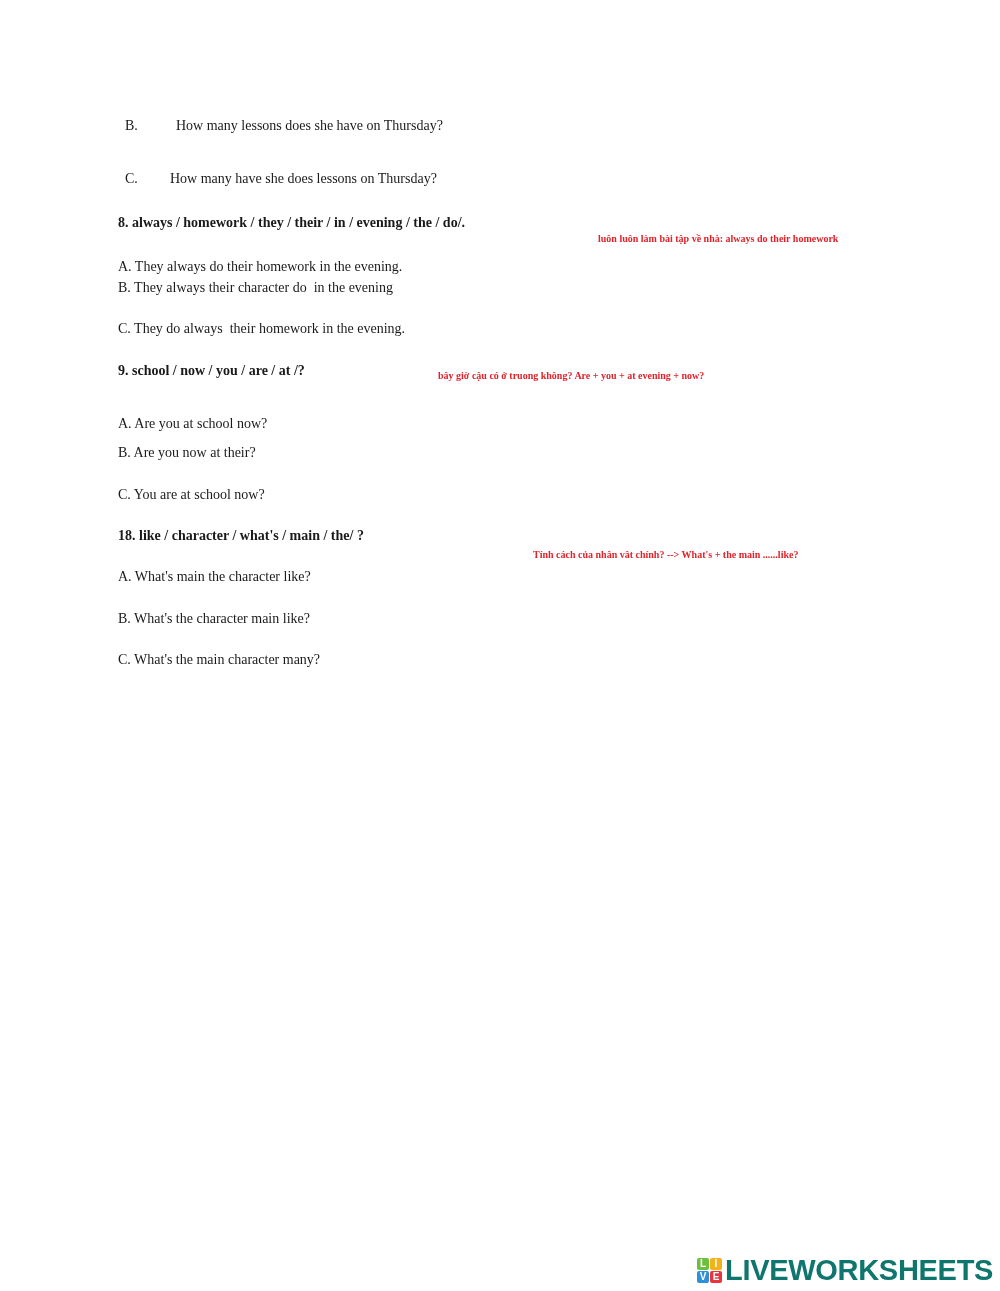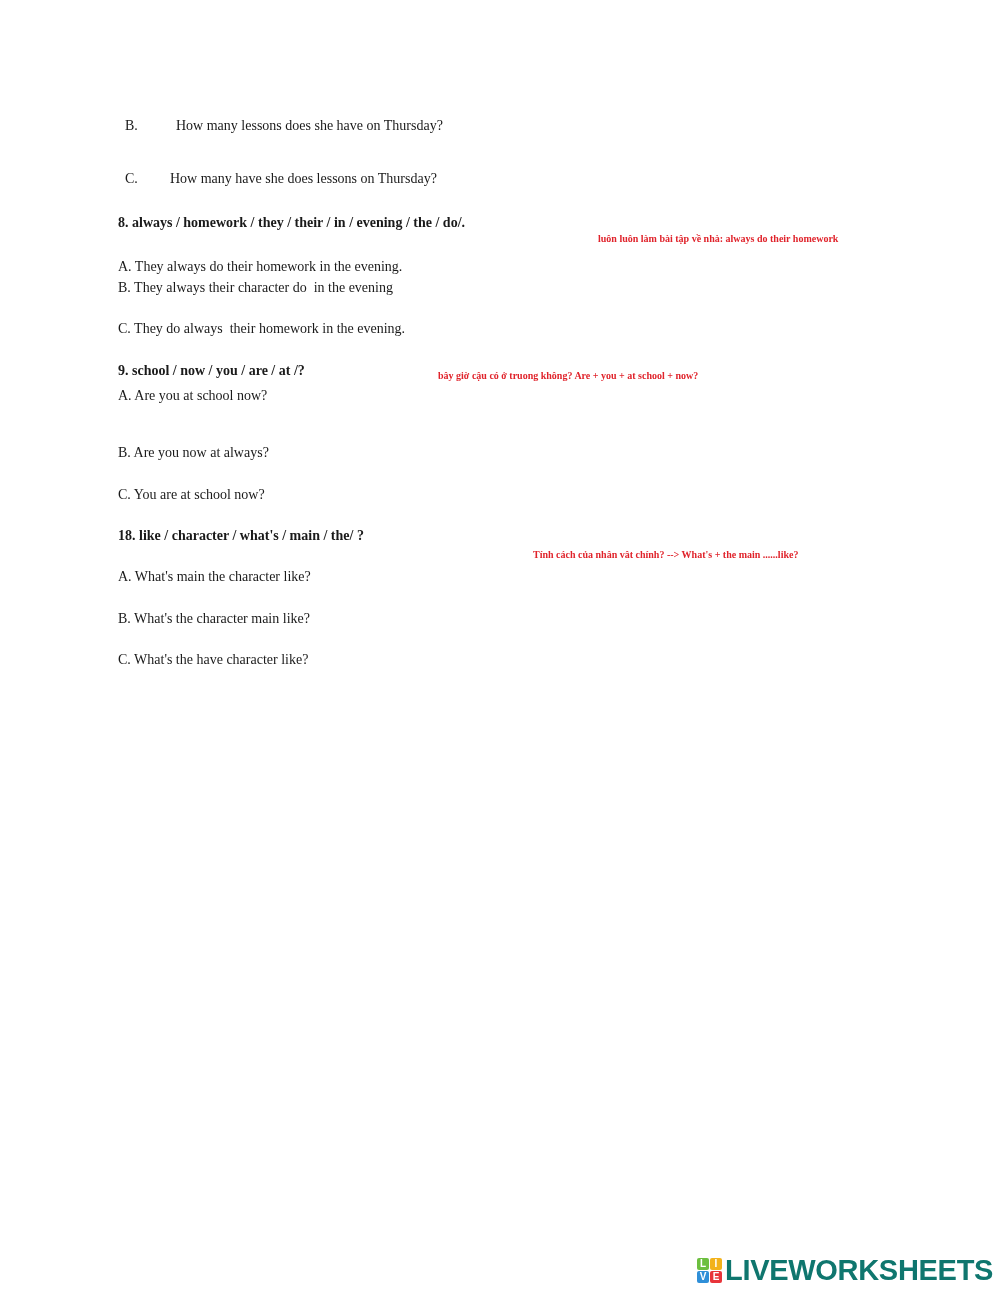--- a/index.html
+++ b/index.html
@@ -80,30 +80,30 @@
   <span class="opt-letter" style="width:45px;">C.</span><span>How many have she does lessons on Thursday?</span>
 </div>
 
 <div class="line q-title" style="top:211px;">8. always / homework / they / their / in / evening / the / do/.</div>
 <div class="hint" style="left:598px; top:231px;">luôn luôn làm bài tập về nhà: always do their homework</div>
 <div class="line" style="top:235px;margin-top:20px;">A. They always do their homework in the evening.</div>
 <div class="line" style="top:276px;">B. They always their character do  in the evening</div>
 <div class="line" style="top:317px;">C. They do always  their homework in the evening.</div>
 
 <div class="line q-title" style="top:359px;">9. school / now / you / are / at /?</div>
-<div class="hint" style="left:438px; top:368px;">bây giờ cậu có ở truong không? Are + you + at school + now?</div>
-<div class="line" style="top:384px;">A. Are you at school now?</div>
-<div class="line" style="top:441px;">B. Are you now at always?</div>
+<div class="hint" style="left:438px; top:368px;">bây giờ cậu có ở truong không? Are + you + at evening + now?</div>
+<div class="line" style="top:412px;">A. Are you at school now?</div>
+<div class="line" style="top:441px;">B. Are you now at their?</div>
 <div class="line" style="top:483px;">C. You are at school now?</div>
 
 <div class="line q-title" style="top:524px;">18. like / character / what's / main / the/ ?</div>
 <div class="hint" style="left:533px; top:527px;margin-top:20px;">Tính cách của nhân vât chính? --&gt; What's + the main ......like?</div>
 <div class="line" style="top:565px;">A. What's main the character like?</div>
 <div class="line" style="top:607px;">B. What's the character main like?</div>
-<div class="line" style="top:648px;">C. What's the have character like?</div>
+<div class="line" style="top:648px;">C. What's the main character many?</div>
 
 <div class="logo">
   <div class="logo-grid">
     <span class="logo-cell" style="background:#6cbf3f;">L</span>
     <span class="logo-cell" style="background:#f2b21b;">I</span>
     <span class="logo-cell" style="background:#2f8fd8;">V</span>
     <span class="logo-cell" style="background:#e8343a;">E</span>
   </div>
   <span class="logo-text">LIVEWORKSHEETS</span>
 </div>

